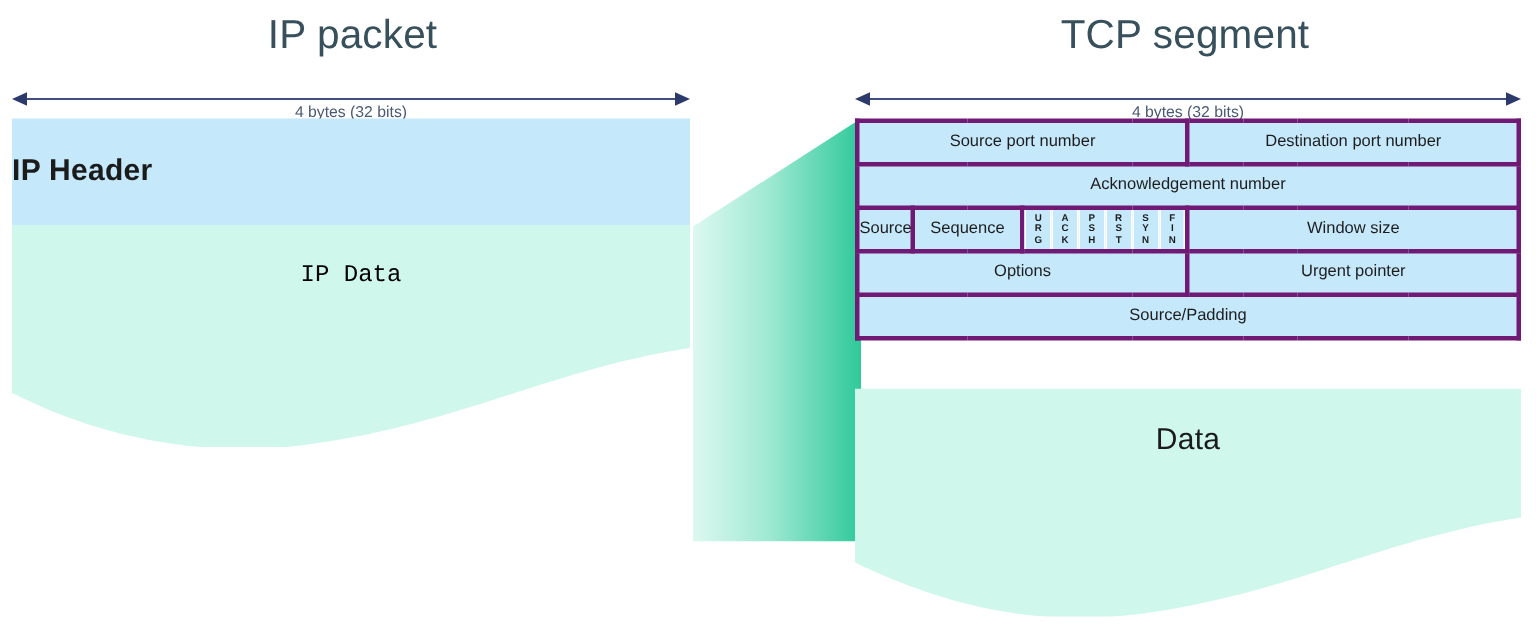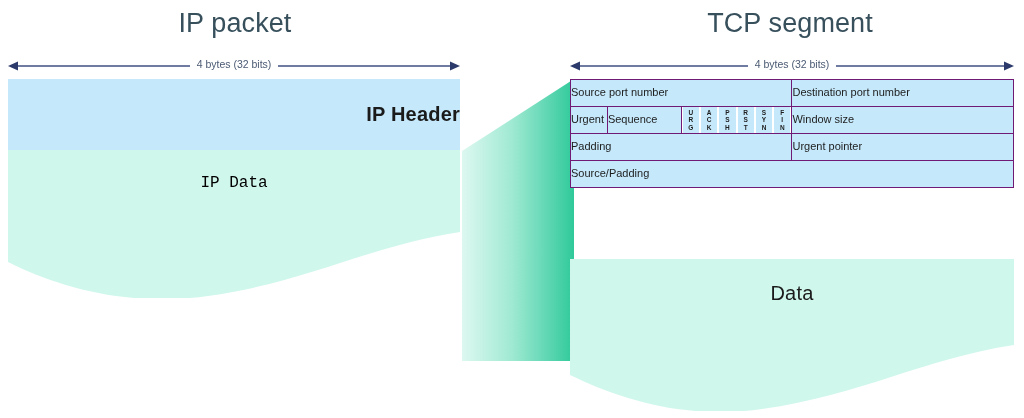--- a/index.html
+++ b/index.html
@@ -47,35 +47,35 @@
   .ruler-label {
     position: absolute;
     left: 0; right: 0;
     top: 1px;
     text-align: center;
     font-size: 10.5px;
     color: #4b5a73;
     background: #ffffff;
     padding: 0 7px;
     width: max-content;
-    margin: 0 auto;
+    margin: 11px auto;
     line-height: 15px;
   }
 
   
   #ip-header-block {
     position: absolute;
     left: 8px;
     top: 79px;
     width: 452px;
     height: 71px;
     background: #c5e8fb;
     display: flex;
     align-items: center;
-    justify-content: flex-end;
+    justify-content: flex-start;
   }
   #ip-data-block {
     position: absolute;
     left: 8px;
     top: 150px;
     width: 452px;
     height: 148px;
     font-family: Liberation Mono, monospace;
   }
   #ip-data-block .wave-fill {
@@ -112,23 +112,24 @@
   #tcp-table {
     position: absolute;
     left: 570px;
     top: 79px;
     width: 444px;
     border-collapse: collapse;
     table-layout: fixed;
   }
   #tcp-table td {
     background: #c5e8fb;
-    border: 1px solid #701a75;
+    border: 3px solid #701a75;
     font-size: 11px;
     color: #1d1d1d;
+    text-align: center;
     vertical-align: middle;
     height: 26px;
     padding: 0;
     line-height: 1.2;
   }
   td.flags-cell {
     padding: 0;
     background: transparent;
     border: none;
   }
@@ -242,21 +243,24 @@
       <col style="width:8.333%">
         <col style="width:8.333%">
         <col style="width:8.337%">
     </colgroup>
     <tbody>
         <tr>
           <td colspan="6">Source port number</td>
           <td colspan="6">Destination port number</td>
         </tr>
         <tr>
-          <td colspan="1">Urgent</td>
+          <td colspan="12">Acknowledgement number</td>
+        </tr>
+        <tr>
+          <td colspan="1">Source</td>
           <td colspan="2">Sequence</td>
           <td colspan="3" class="flags-cell">
             <div class="flags-wrap">
               <div class="flag-bit">
                 <span>U</span>
                 <span>R</span>
                 <span>G</span>
               </div>
               <div class="flag-bit">
                 <span>A</span>
@@ -281,21 +285,21 @@
               <div class="flag-bit">
                 <span>F</span>
                 <span>I</span>
                 <span>N</span>
               </div>
             </div>
           </td>
           <td colspan="6">Window size</td>
         </tr>
         <tr>
-          <td colspan="6">Padding</td>
+          <td colspan="6">Options</td>
           <td colspan="6">Urgent pointer</td>
         </tr>
         <tr>
           <td colspan="12">Source/Padding</td>
         </tr>
       </tbody>
   </table>
 
   <div id="tcp-data-block">
     <svg class="wave-fill" viewBox="0 0 444 152" preserveAspectRatio="none" aria-hidden="true">

